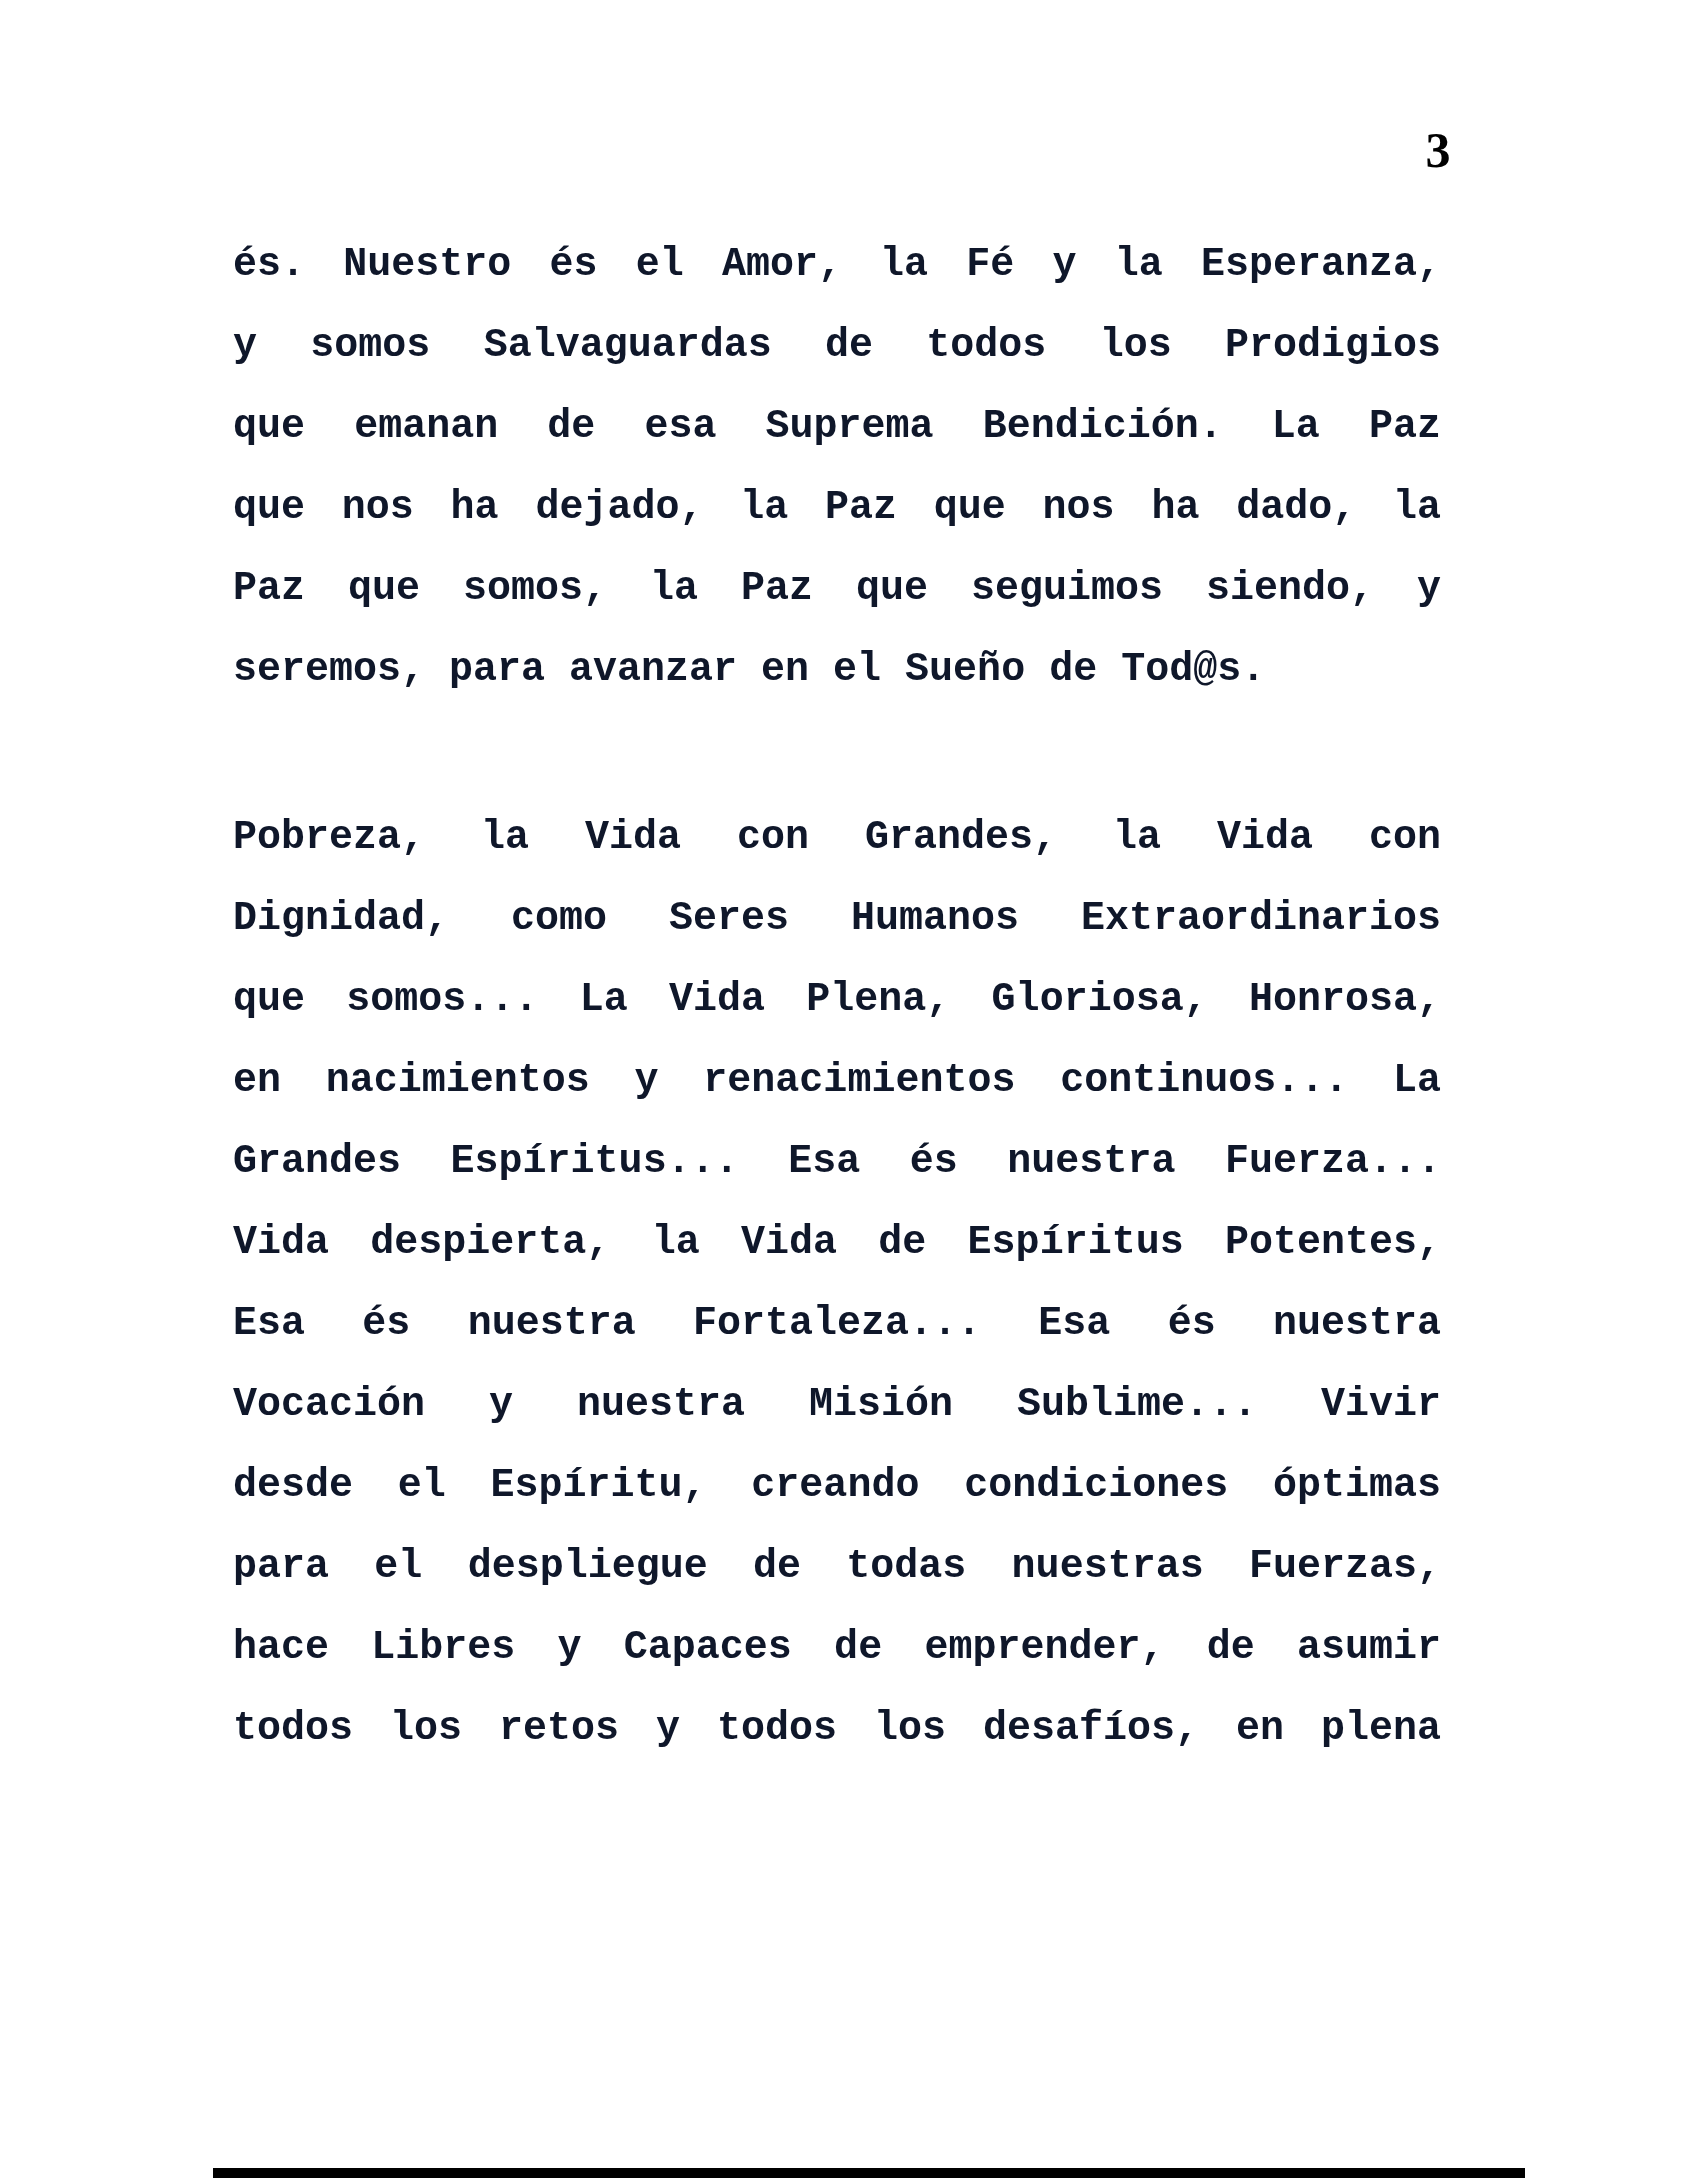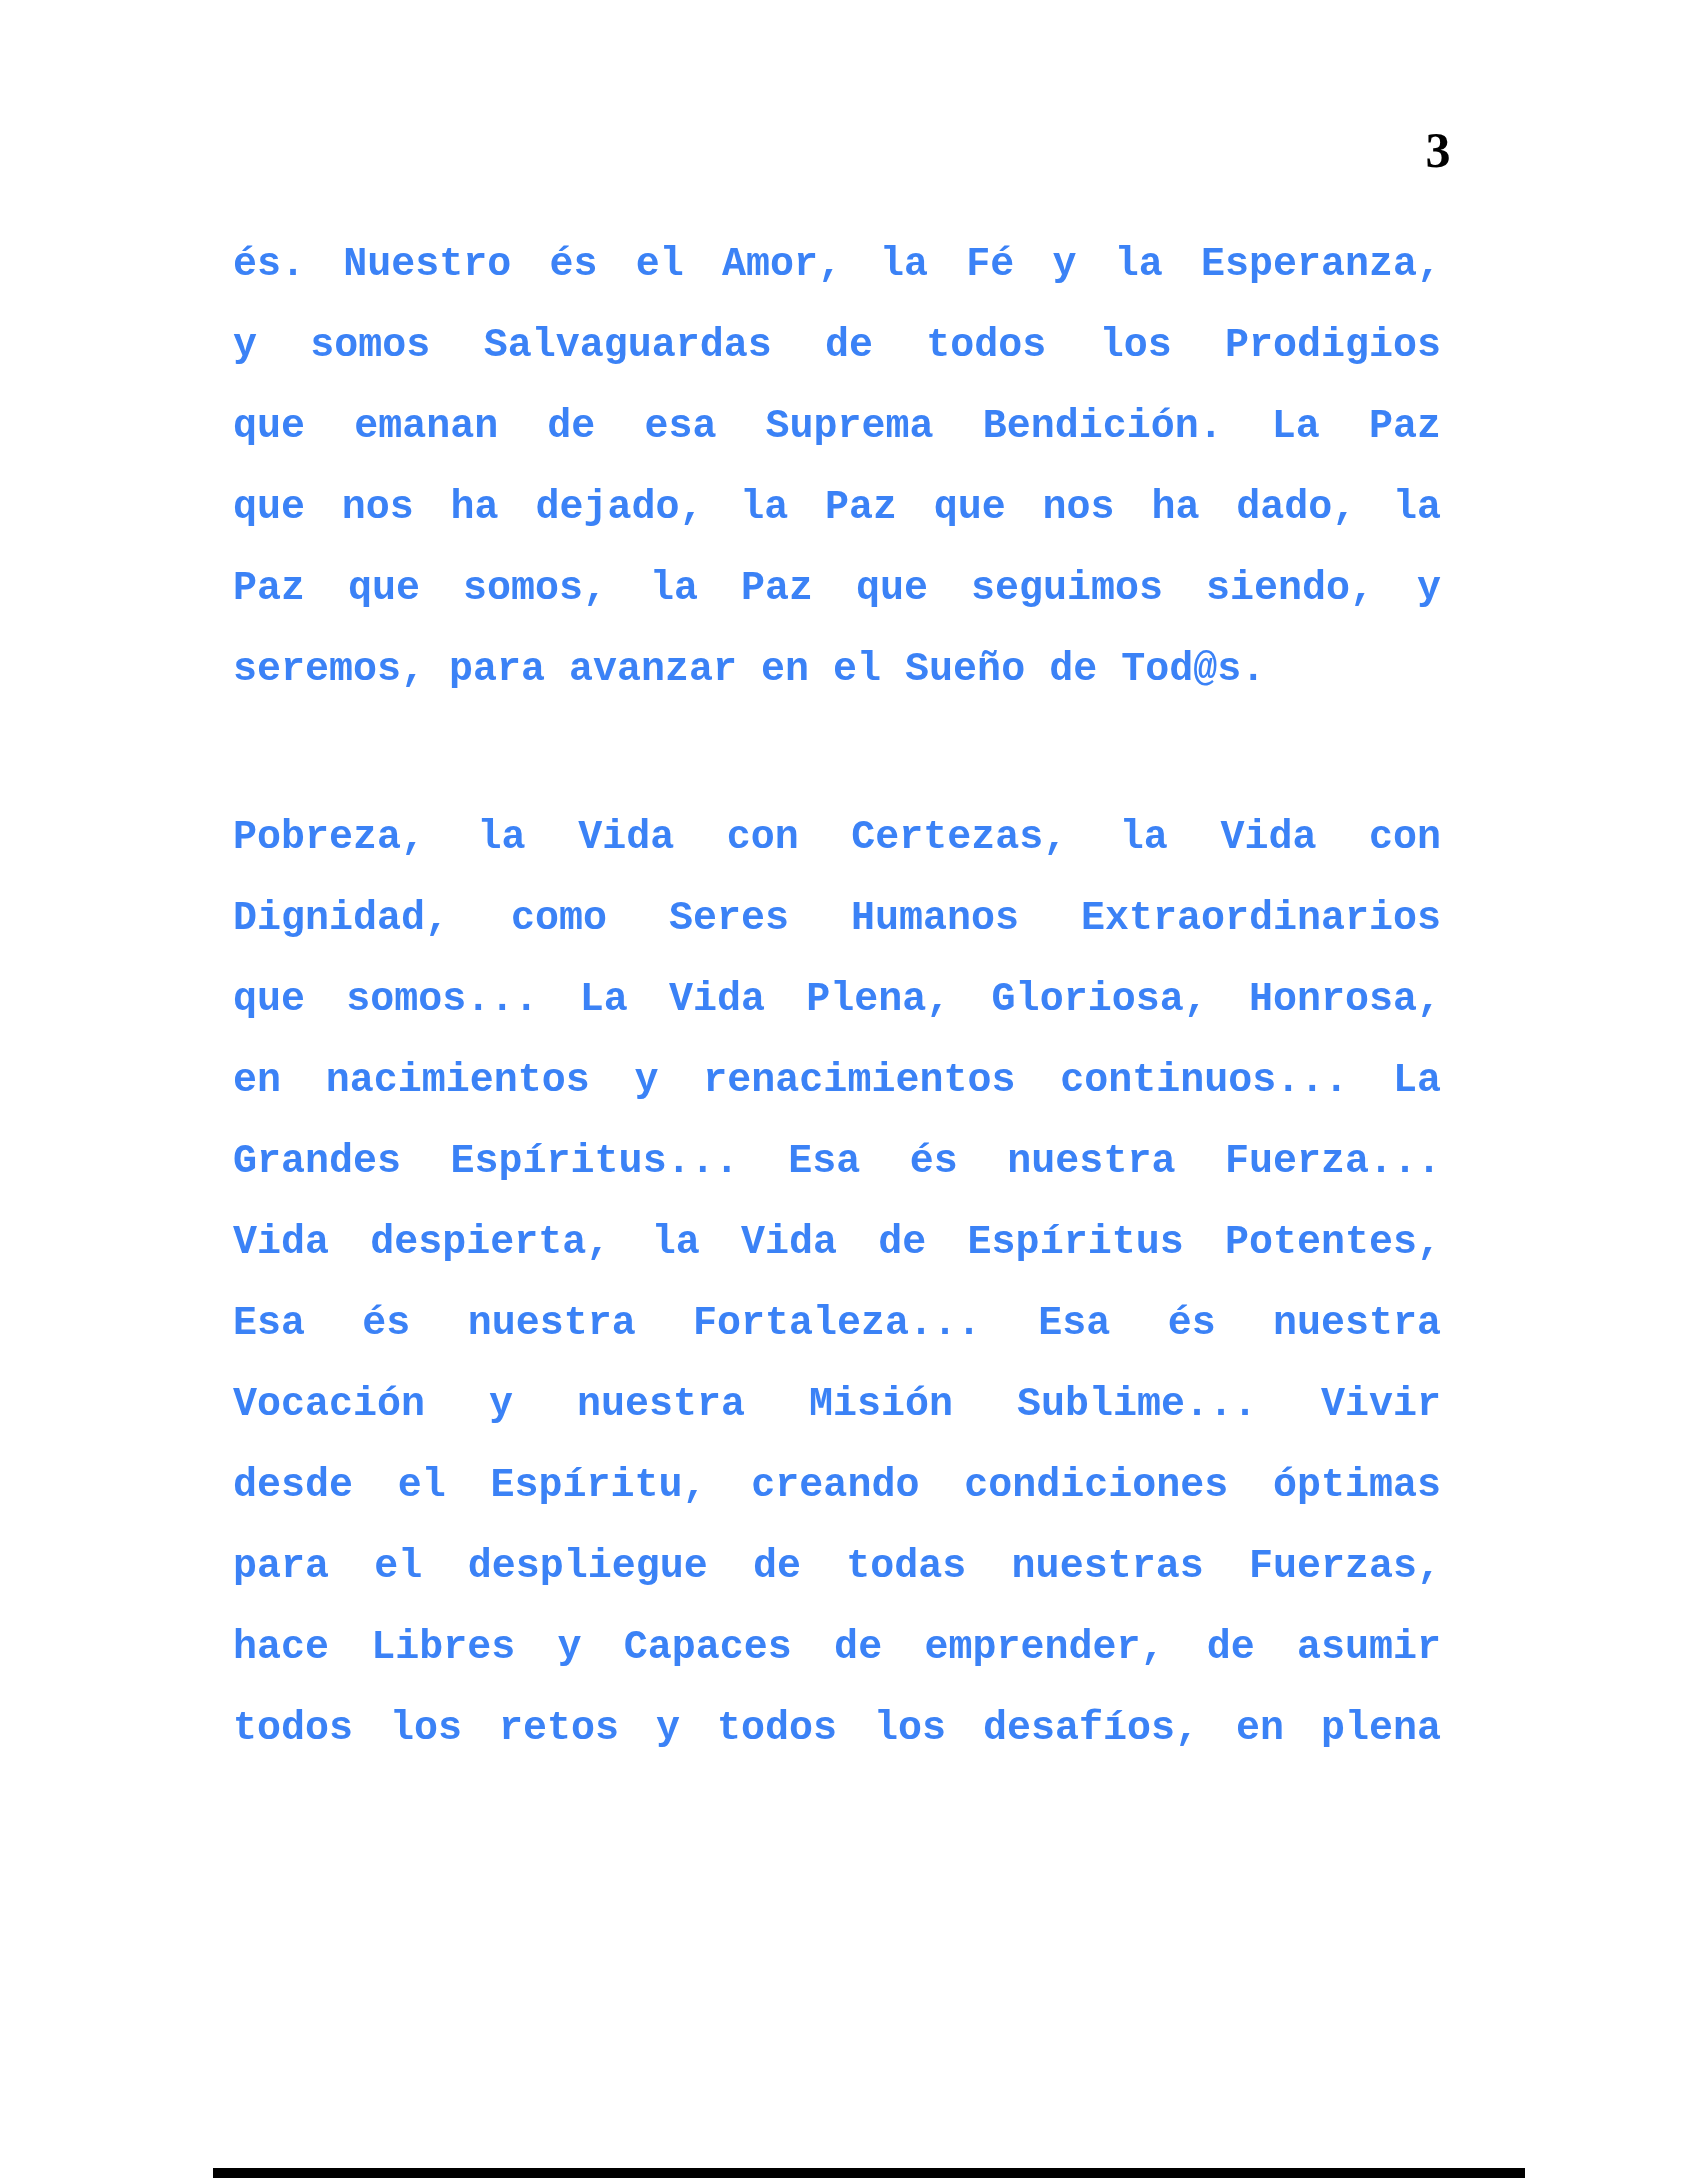--- a/index.html
+++ b/index.html
@@ -43,21 +43,21 @@
   }
   .line {
     font-family: "Liberation Mono", "DejaVu Sans Mono", monospace;
     font-weight: bold;
     font-size: 40px;
     line-height: 81px;
     height: 81px;
     white-space: normal;
     text-align: justify;
     text-align-last: justify;
-    color: #3b82f6;
+    color: #0f172a;
   }
   .line.para-end {
     text-align: right;
     text-align-last: left;
   }
   .bottom-bar {
     position: absolute;
     left: 213px;
     top: 2168px;
     width: 1312px;
@@ -77,21 +77,21 @@
     <div class="paragraph">
       <div class="line">és. Nuestro és el Amor, la Fé y la Esperanza,</div>
       <div class="line">y somos Salvaguardas de todos los Prodigios</div>
       <div class="line">que emanan de esa Suprema Bendición. La Paz</div>
       <div class="line">que nos ha dejado, la Paz que nos ha dado, la</div>
       <div class="line">Paz que somos, la Paz que seguimos siendo, y</div>
       <div class="line para-end">seremos, para avanzar en el Sueño de Tod@s.</div>
     </div>
 
     <div class="paragraph">
-      <div class="line">Pobreza, la Vida con Certezas, la Vida con</div>
+      <div class="line">Pobreza, la Vida con Grandes, la Vida con</div>
       <div class="line">Dignidad, como Seres Humanos Extraordinarios</div>
       <div class="line">que somos... La Vida Plena, Gloriosa, Honrosa,</div>
       <div class="line">en nacimientos y renacimientos continuos... La</div>
       <div class="line">Grandes Espíritus... Esa és nuestra Fuerza...</div>
       <div class="line">Vida despierta, la Vida de Espíritus Potentes,</div>
       <div class="line">Esa és nuestra Fortaleza... Esa és nuestra</div>
       <div class="line">Vocación y nuestra Misión Sublime... Vivir</div>
       <div class="line">desde el Espíritu, creando condiciones óptimas</div>
       <div class="line">para el despliegue de todas nuestras Fuerzas,</div>
       <div class="line">hace Libres y Capaces de emprender, de asumir</div>

